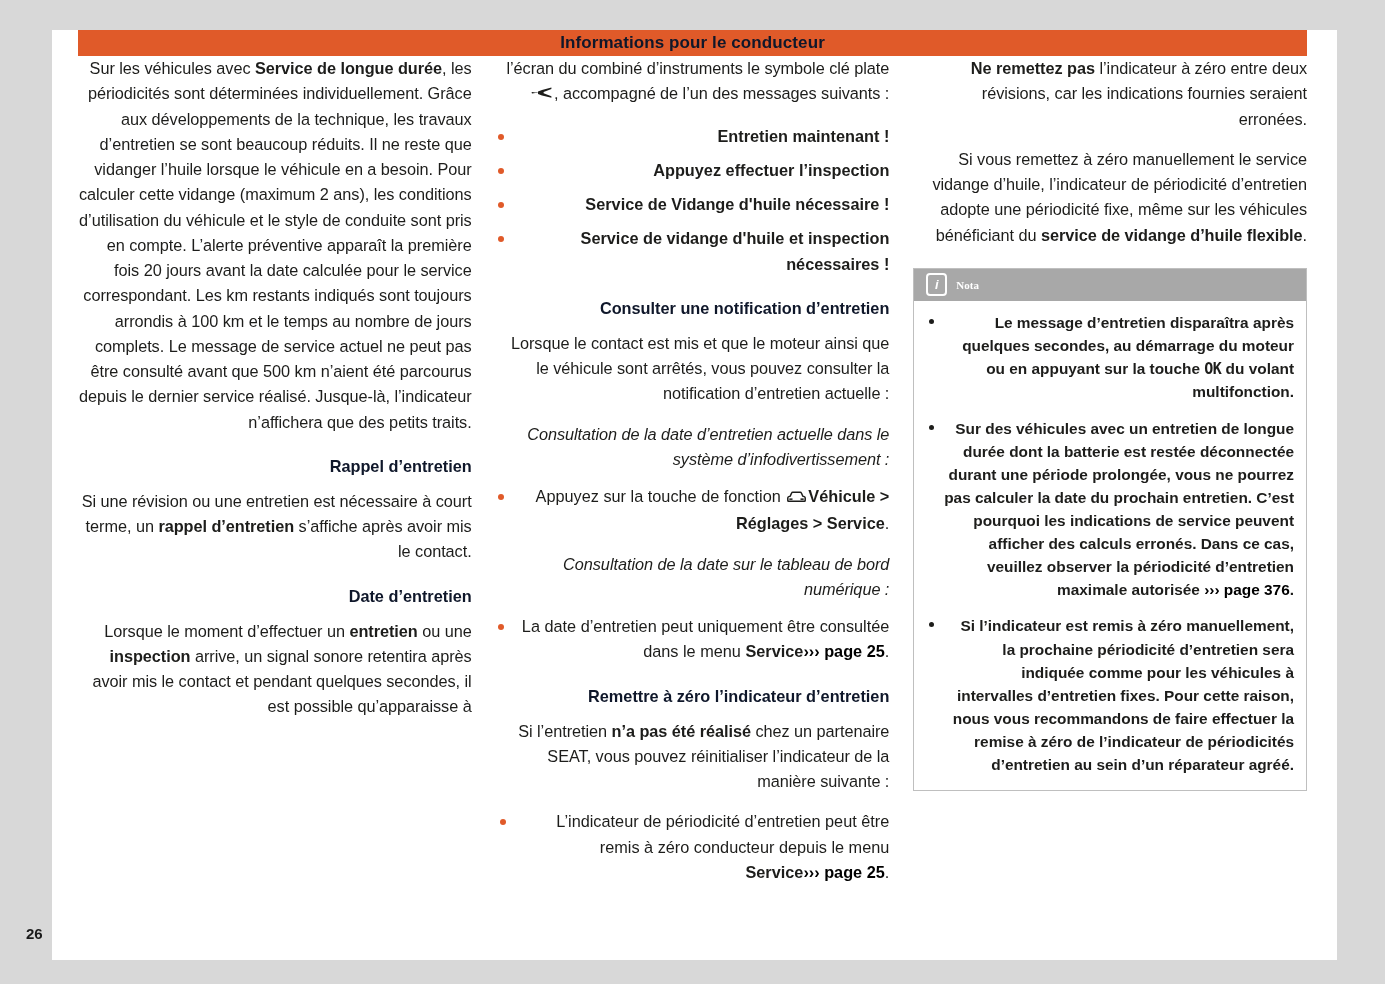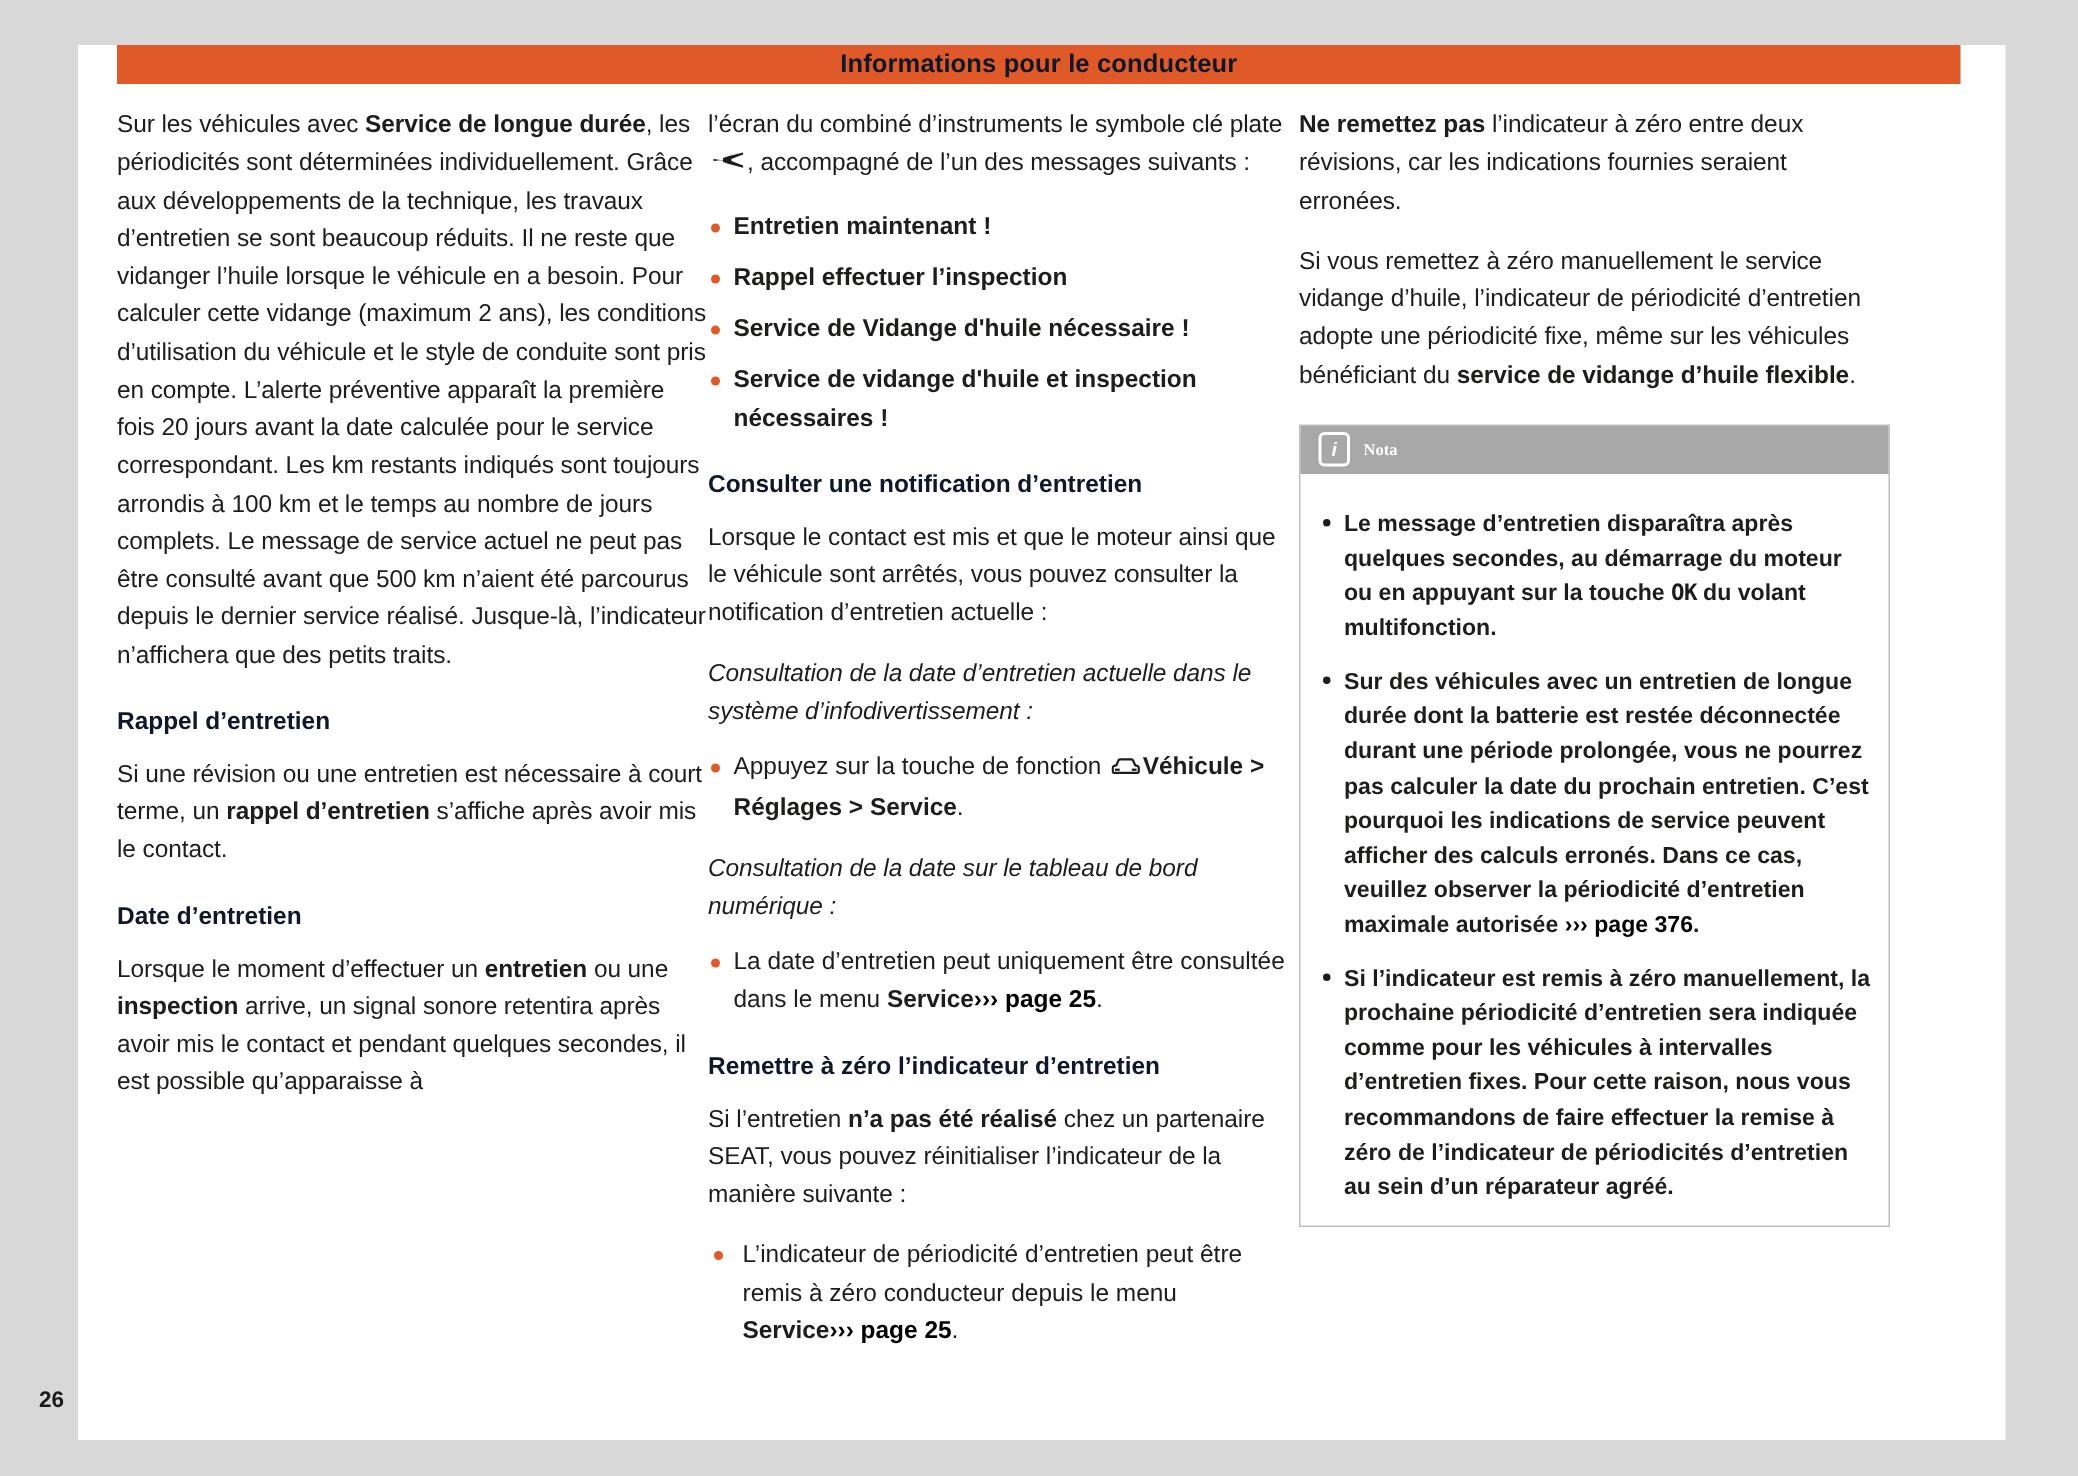--- a/index.html
+++ b/index.html
@@ -44,24 +44,26 @@
     left: 26px;
     top: 925px;
     font-size: 15px;
     font-weight: bold;
     color: #1a1a1a;
   }
 
   .columns {
     position: absolute;
     left: 78px;
-    top: 71px;
+    top: 56px;
     width: 1229px;
     height: 850px;
     display: flex;
+    gap: 24px;
+    text-align: right;
   }
   .col {
     width: 394px;
     position: relative;
   }
 
   p, h3 {
     margin: 0;
   }
   .body-text {
@@ -157,21 +159,21 @@
     justify-content: center;
     line-height: 1;
   }
   .nota-title {
     color: #ffffff;
     font-size: 11px;
     font-weight: bold;
     font-family: Liberation Serif, serif;
   }
   .nota-body {
-    padding: 22px 12px 12px 12px;
+    padding: 10px 12px 12px 12px;
   }
   .nota-body ul {
     list-style: none;
     margin: 0;
     padding: 0;
   }
   .nota-body li {
     position: relative;
     padding-left: 17px;
     font-size: 15.4px;
@@ -218,21 +220,21 @@
     <p class="body-text"><span>Lorsque le moment d’effectuer un </span><b>entretien</b><span> ou une </span><b>inspection</b><span> arrive, un signal sonore retentira après avoir mis le contact et pendant quelques secondes, il est possible qu’apparaisse à</span></p>
   </div>
 
   <div class="col">
     <p class="body-text"><span>l’écran du combiné d’instruments le symbole clé plate </span><span class="icon-inline"><svg width="22" height="14" viewBox="0 0 22 14">
             <path d="M2.2 5.0 L8.0 6.0 L8.0 4.4 L12.0 3.0 L21.4 0.6 L21.4 2.0 L13.6 5.0 L13.6 6.3 L21.4 9.3 L21.4 10.8 L12.0 8.4 L8.0 7.0 L8.0 5.5 L2.2 6.4 Q0.6 5.7 2.2 5.0 Z" fill="#1d1d1b"></path>
           </svg></span><span>, accompagné de l’un des messages suivants :</span></p>
 
     <ul class="bullets">
       <li class="bold">Entretien maintenant !</li>
-      <li class="bold">Rappel effectuer l’inspection</li>
+      <li class="bold">Appuyez effectuer l’inspection</li>
       <li class="bold">Service de Vidange d'huile nécessaire !</li>
       <li class="bold">Service de vidange d'huile et inspection nécessaires !</li>
     </ul>
 
     <h3 class="sub-head">Consulter une notification d’entretien</h3>
 
     <p class="body-text">Lorsque le contact est mis et que le moteur ainsi que le véhicule sont arrêtés, vous pouvez consulter la notification d’entretien actuelle :</p>
 
     <p class="body-text ital" style="margin-bottom:12px;">Consultation de la date d’entretien actuelle dans le système d’infodivertissement :</p>
 

